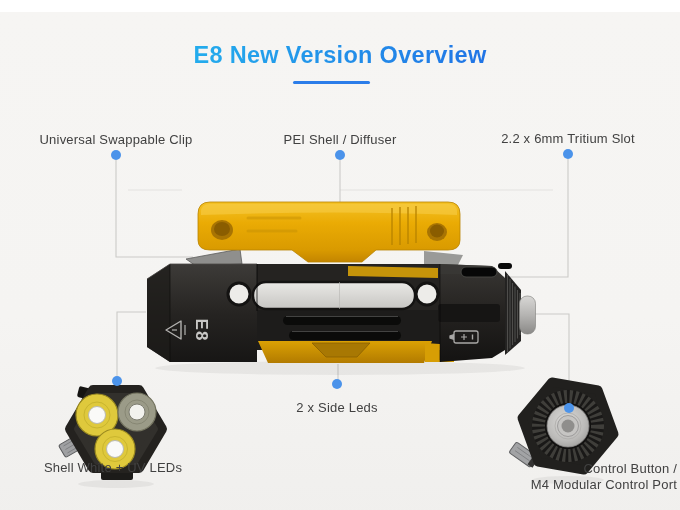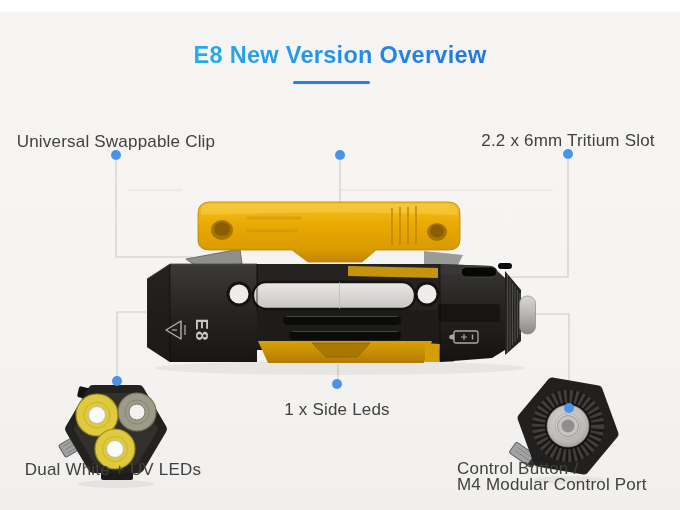--- a/index.html
+++ b/index.html
@@ -12,22 +12,22 @@
   .canvas{position:relative;width:680px;height:510px;overflow:hidden;
           background:linear-gradient(180deg,#f6f5f3 0%,#f5f4f2 60%,#f0efed 100%);margin-top:12px;}
   .title{position:absolute;left:0;top:30px;width:680px;text-align:center;
          font-size:23.5px;font-weight:700;letter-spacing:.3px;
          color:#1f7ce8;
          background:linear-gradient(90deg,var(--title-gradient-start) 20%,var(--title-gradient-end) 80%);
          -webkit-background-clip:text;background-clip:text;-webkit-text-fill-color:transparent;}
   .underline{position:absolute;left:293px;top:69px;width:77px;height:2.5px;
              background:var(--underline);border-radius:2px;}
   .callout-label{position:absolute;transform:translateX(-50%);white-space:nowrap;
-                 font-size:17px;color:var(--label-text);letter-spacing:.2px;}
-  .callout-label.two-line{white-space:normal;text-align:left;line-height:15.5px;width:220px;}
+                 font-size:13px;color:var(--label-text);letter-spacing:.2px;}
+  .callout-label.two-line{white-space:normal;text-align:right;line-height:15.5px;width:220px;}
   .lbl-clip{left:116px;top:120px;}
   .lbl-shell{left:340px;top:120px;}
   .lbl-tritium{left:568px;top:119px;}
   .lbl-sideleds{left:337px;top:388px;}
   .lbl-frontleds{left:113px;top:448px;}
   .lbl-control{left:567px;top:449px;}
   svg{position:absolute;left:0;top:0;}
 </style>
 </head>
 <body>
@@ -234,21 +234,22 @@
       <circle cx="116" cy="143" r="5"></circle>
       <circle cx="340" cy="143" r="5"></circle>
       <circle cx="568" cy="142" r="5"></circle>
       <circle cx="337" cy="372" r="5"></circle>
       <circle cx="117" cy="369" r="5"></circle>
       <circle cx="569" cy="396" r="5"></circle>
     </g>
   </svg>
 
   <div class="callout-label lbl-clip">Universal Swappable Clip</div>
+  <div class="callout-label lbl-shell">PEI Shell / Diffuser</div>
   <div class="callout-label lbl-tritium">2.2 x 6mm Tritium Slot</div>
-  <div class="callout-label lbl-sideleds">1 x Side Leds</div>
-  <div class="callout-label lbl-frontleds">Dual White + UV LEDs</div>
+  <div class="callout-label lbl-sideleds">2 x Side Leds</div>
+  <div class="callout-label lbl-frontleds">Shell White + UV LEDs</div>
   <div class="callout-label two-line lbl-control">
     <div>Control Button /</div>
     <div>M4 Modular Control Port</div>
   </div>
 
 </div>
 
 </body></html>

